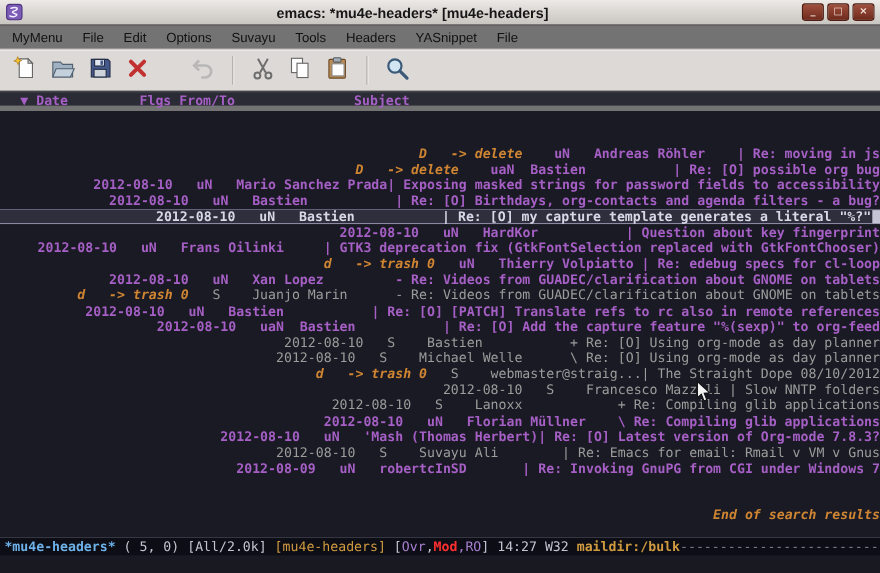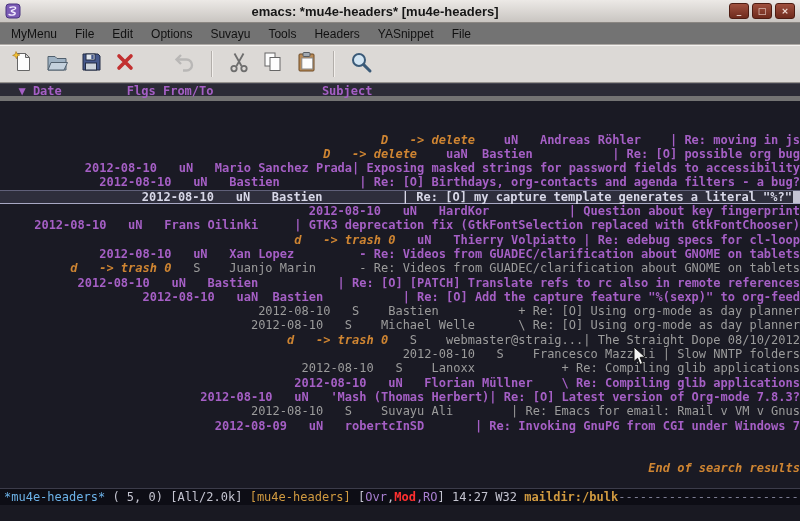--- a/index.html
+++ b/index.html
@@ -82,21 +82,21 @@
   .footer-line { color:#cf8532; font-style:italic; font-weight:bold; padding-left:4px; height:14.3px; }
   .cursor-block { display:inline-block; width:7px; height:12px; background:#c4c4d4; vertical-align:-2px; margin-left:1px; }
 
   
   .modeline {
     height:17px; flex:0 0 17px; background:#0d0d15;
     border-top:1px solid #3c3c4a;
     font:12px "DejaVu Sans Mono", monospace; line-height:16px;
     white-space:pre; padding-left:4px; color:#c4c4d0; overflow:hidden;
   }
-  .ml-buffer-name { color:#6cb2e8; font-weight:normal; }
+  .ml-buffer-name { color:#6cb2e8; font-weight:bold; }
   .ml-plain  { color:#c4c4d0; }
   .ml-mode   { color:#d09a40; }
   .ml-minor  { color:#a87fd0; }
   .ml-mod    { color:#ff3030; font-weight:bold; }
   .ml-folder { color:#d09a40; font-weight:bold; }
   .ml-dashes { color:#7c7c92; }
 
   
   .echo { height:16px; flex:0 0 16px; background:#191922; }
 

